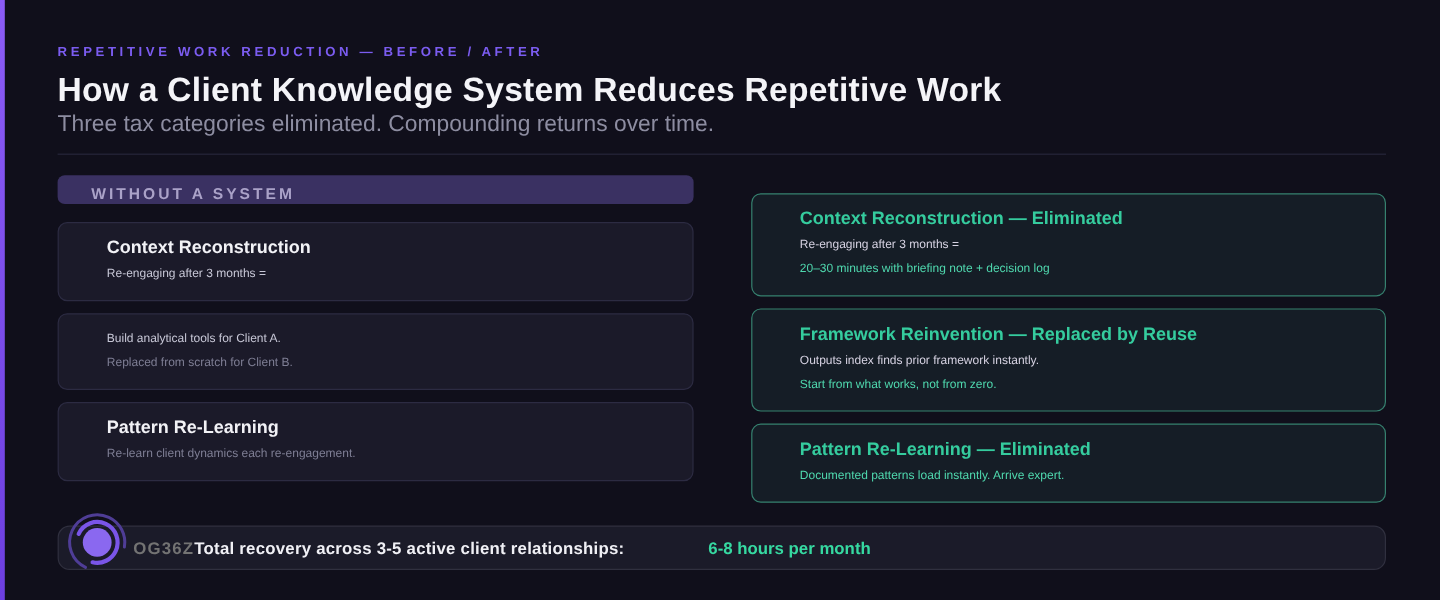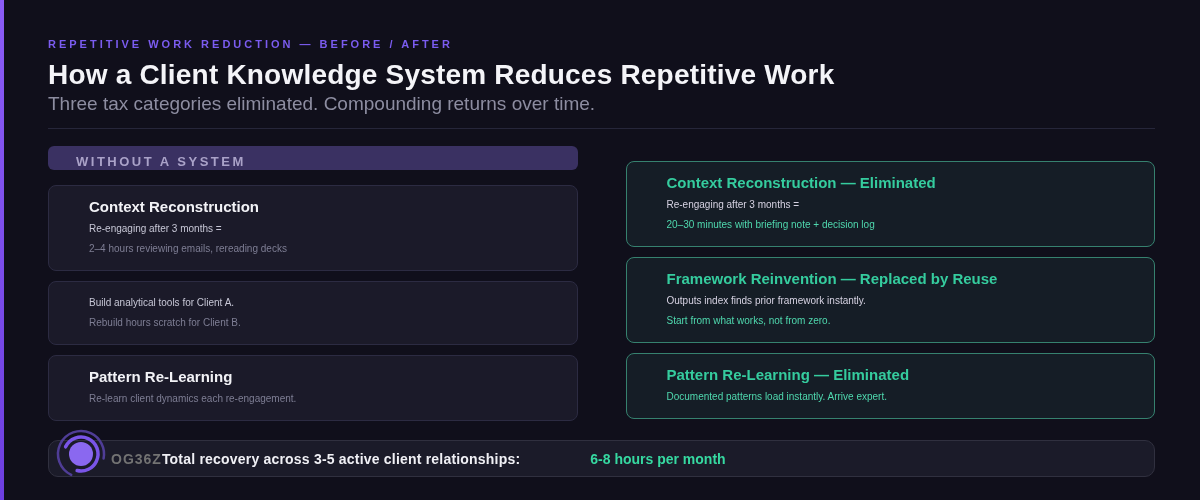--- a/index.html
+++ b/index.html
@@ -98,25 +98,24 @@
   <hr class="divider">
 
   <div class="columns">
 
     <div class="column">
       <div class="col-header before">WITHOUT A SYSTEM</div>
       <div class="cards">
         <div class="card before">
           <div class="card-title">Context Reconstruction</div>
           <div class="card-line primary">Re-engaging after 3 months =</div>
-          <div class="card-line secondary">2–4 hours reviewing emails, rereading decks</div>
         </div>
         <div class="card before">
           <div class="card-line primary">Build analytical tools for Client A.</div>
-          <div class="card-line secondary">Rebuild hours scratch for Client B.</div>
+          <div class="card-line secondary">Replaced from scratch for Client B.</div>
         </div>
         <div class="card before">
           <div class="card-title">Pattern Re-Learning</div>
           <div class="card-line secondary">Re-learn client dynamics each re-engagement.</div>
         </div>
       </div>
     </div>
 
     <div class="column">
       <div class="cards">

